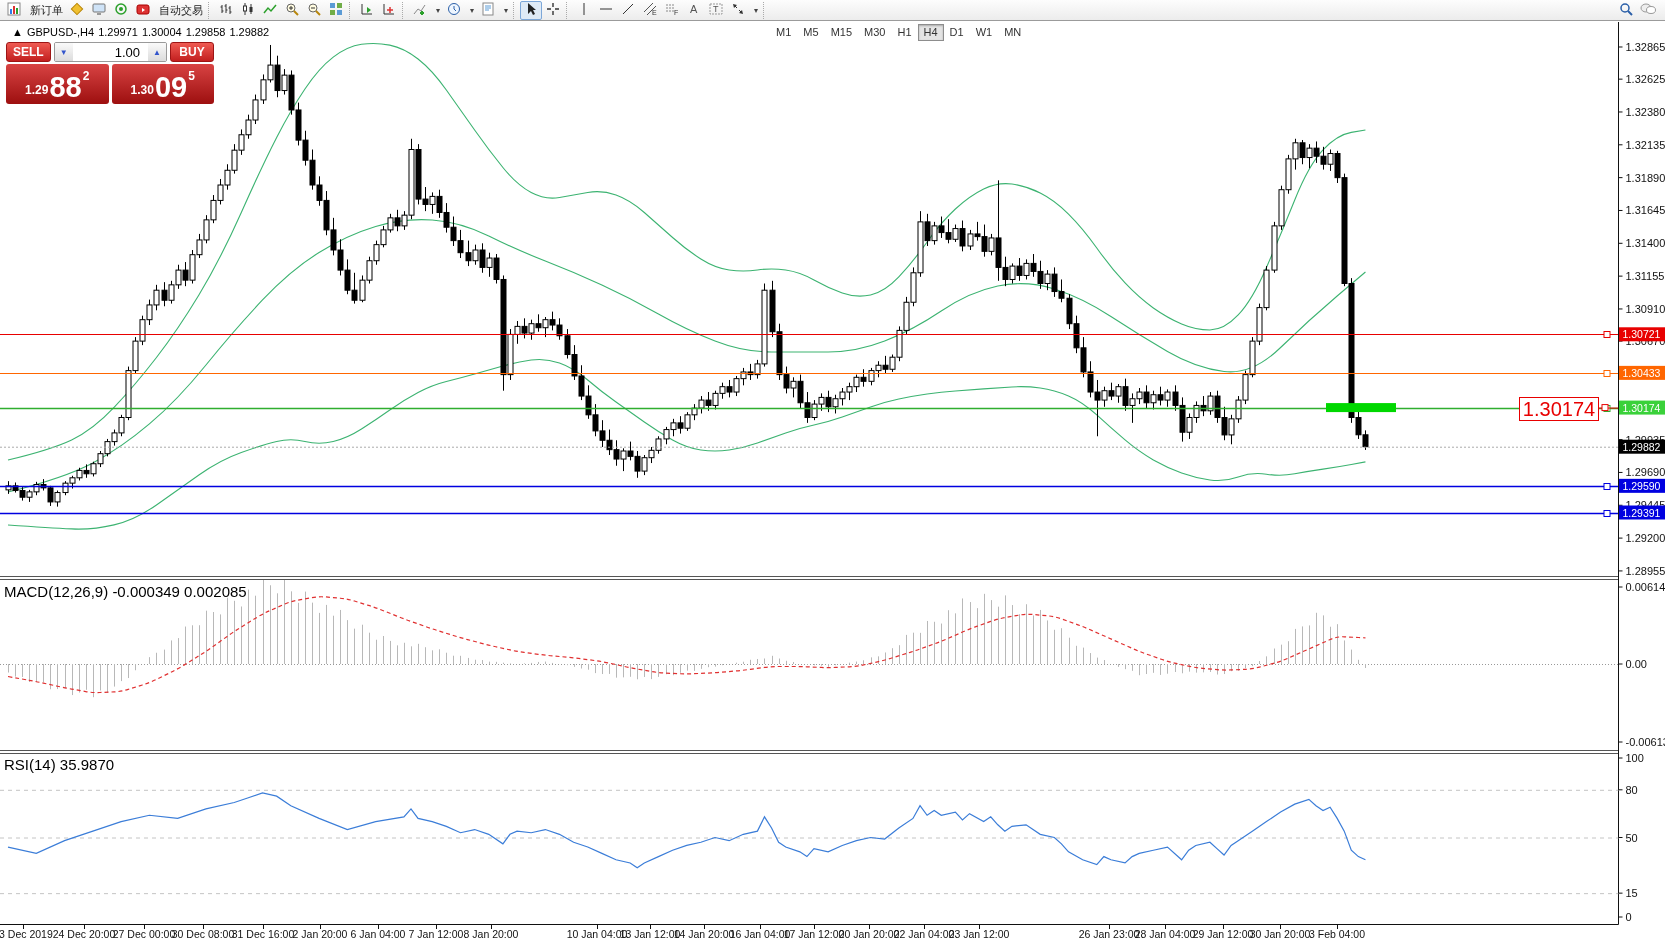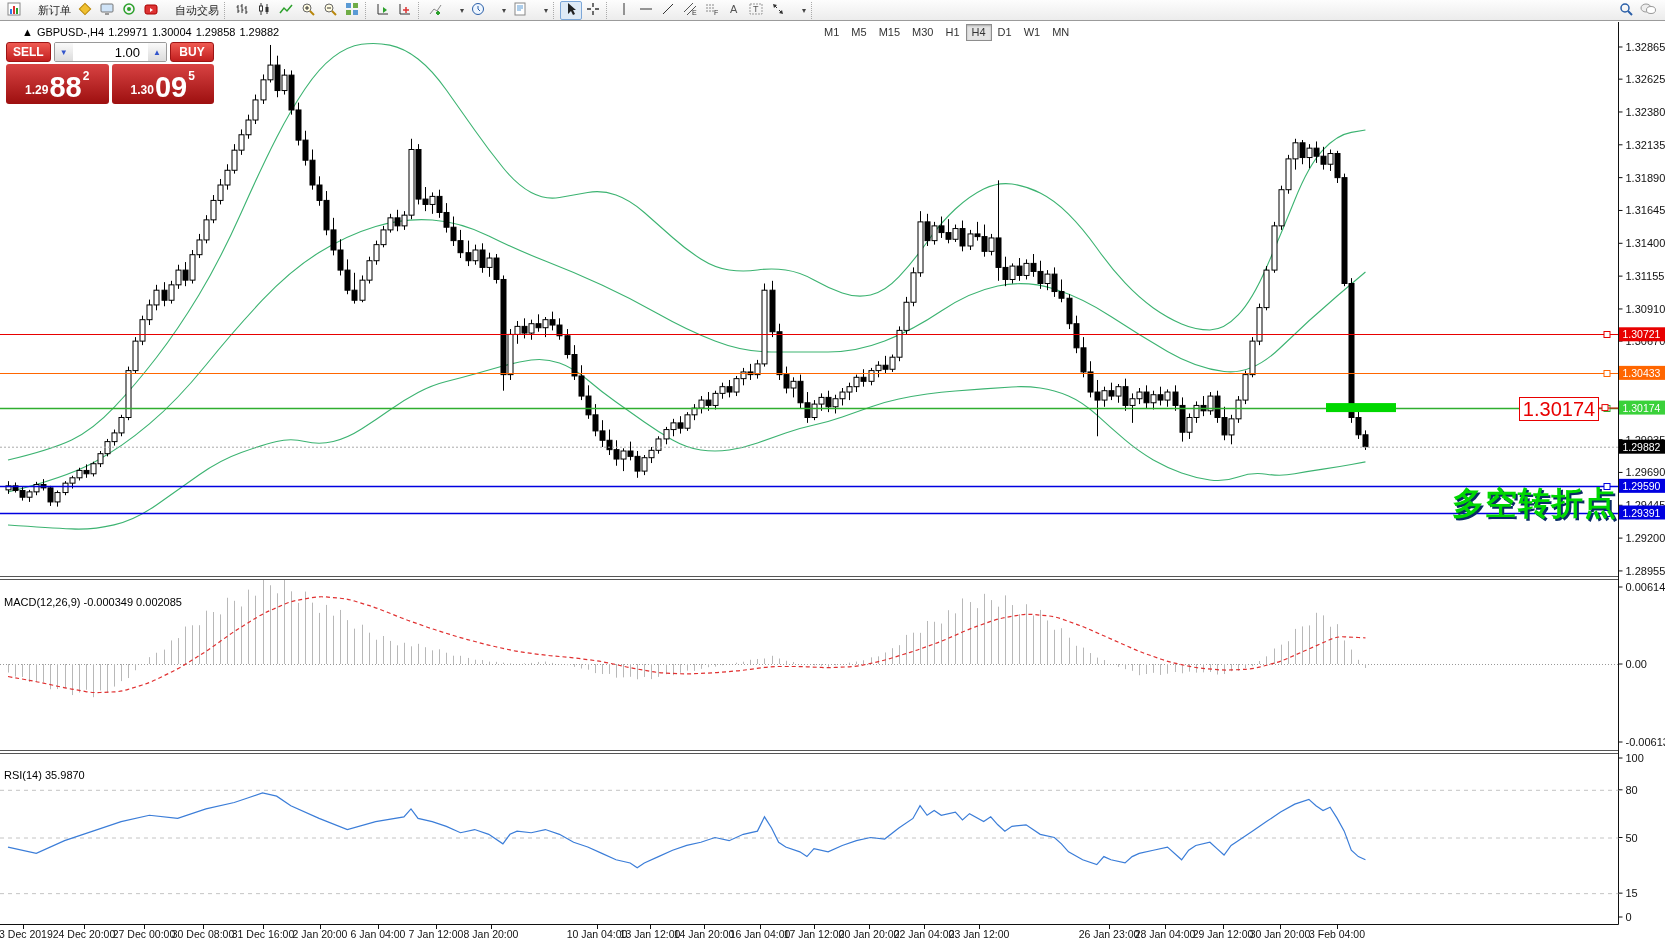--- a/index.html
+++ b/index.html
@@ -4,32 +4,32 @@
 <style>
   html,body{margin:0;padding:0;background:#fff;}
   *{box-sizing:border-box;}
   #app{position:relative;width:1665px;height:944px;background:#fff;overflow:hidden;
        font-family:"Liberation Sans",sans-serif;}
   
   #toolbar{position:absolute;left:0;top:0;width:1665px;height:21px;
     background:linear-gradient(#fdfdfd,#ececec);border-bottom:1px solid #9b9b9b;
     display:flex;align-items:center;font-size:11px;color:#222;padding-left:3px;z-index:30;}
   .tb-btn{height:19px;min-width:20px;display:flex;align-items:center;justify-content:center;
-    padding:0 2px;border:1px solid transparent;border-radius:2px;gap:16px;cursor:default;}
+    padding:0 2px;border:1px solid transparent;border-radius:2px;gap:8px;cursor:default;}
   .tb-btn.pressed{background:#dfeaf5;border:1px solid #7da7d8;}
   .tb-sep{width:5px;height:17px;margin:0 2px;border-left:1px dotted #aaa;}
   .tb-caret{font-size:8px;color:#444;}
   .tf-btn{height:17px;padding:0 5px;font-size:11px;color:#333;display:flex;align-items:center;
     border:1px solid transparent;}
   .tf-btn.active{background:#e4e4e4;border:1px solid #8d8d8d;box-shadow:inset 0 1px 2px rgba(0,0,0,.25);}
   .tb-spacer{flex:1;}
   .ico{display:inline-block;width:16px;height:16px;line-height:16px;text-align:center;}
   
   #svgwrap{position:absolute;left:0;top:0;z-index:1;}
-  #ohlc-line{position:absolute;left:22px;top:26px;font-size:11px;color:#000;z-index:5;}
+  #ohlc-line{position:absolute;left:12px;top:26px;font-size:11px;color:#000;z-index:5;}
   #ohlc-line span{margin-right:4px;}
   
   #trade-panel{position:absolute;left:6px;top:42px;width:208px;z-index:20;}
   .tp-top{display:flex;height:20px;gap:3px;}
   .tp-btn{flex:0 0 44px;border:1px solid #9d1515;border-radius:3px;color:#fff;font-size:12px;
     font-weight:bold;background:linear-gradient(#ef5a52,#c21f1f);display:flex;align-items:center;justify-content:center;}
   .tp-vol{flex:1;display:flex;border:1px solid #9a9a9a;border-radius:2px;background:#fff;overflow:hidden;}
   .tp-spin{width:18px;background:linear-gradient(#fafafa,#dcdcdc);border:0;color:#3355cc;font-size:8px;
     display:flex;align-items:center;justify-content:center;}
   .tp-vol-val{flex:1;display:flex;align-items:center;justify-content:flex-end;padding-right:8px;
@@ -40,21 +40,21 @@
   .tp-small{font-size:12px;font-weight:bold;margin:3px 1px 4px 0;}
   .tp-big{font-size:29px;font-weight:bold;line-height:28px;}
   .tp-sup{font-size:12px;font-weight:bold;margin:0 0 18px 1px;}
   
   #cn-text{position:absolute;left:1452px;top:482px;width:170px;z-index:6;
     font-size:32px;font-weight:bold;letter-spacing:1px;color:#00d800;
     text-shadow:2px 2px 0 #0b2b66;white-space:nowrap;}
   #callout{position:absolute;left:1519px;top:397px;width:80px;height:24px;z-index:6;
     border:1px solid #e80000;background:#fff;color:#e80000;font-size:20px;
     display:flex;align-items:center;justify-content:center;}
-  .macd-label,.rsi-label{position:absolute;left:4px;font-size:11px;color:#000;z-index:5;margin-top:13px;}
+  .macd-label,.rsi-label{position:absolute;left:4px;font-size:15px;color:#000;z-index:5;}
   .macd-label{top:583px;}
   .rsi-label{top:756px;}
   svg text{font-family:"Liberation Sans",sans-serif;}
 </style>
 </head>
 <body>
 
 <div id="app">
 
   <div id="toolbar">
@@ -1005,16 +1005,15 @@
     </div>
   </div>
 
   <div class="macd-label">
     <span>MACD(12,26,9)</span> <span>-0.000349 0.002085</span>
   </div>
   <div class="rsi-label">
     <span>RSI(14)</span> <span>35.9870</span>
   </div>
 
-  <div id="cn-text">多空转折点</div>
   <div id="callout">1.30174</div>
 
 </div>
 
 </body></html>

